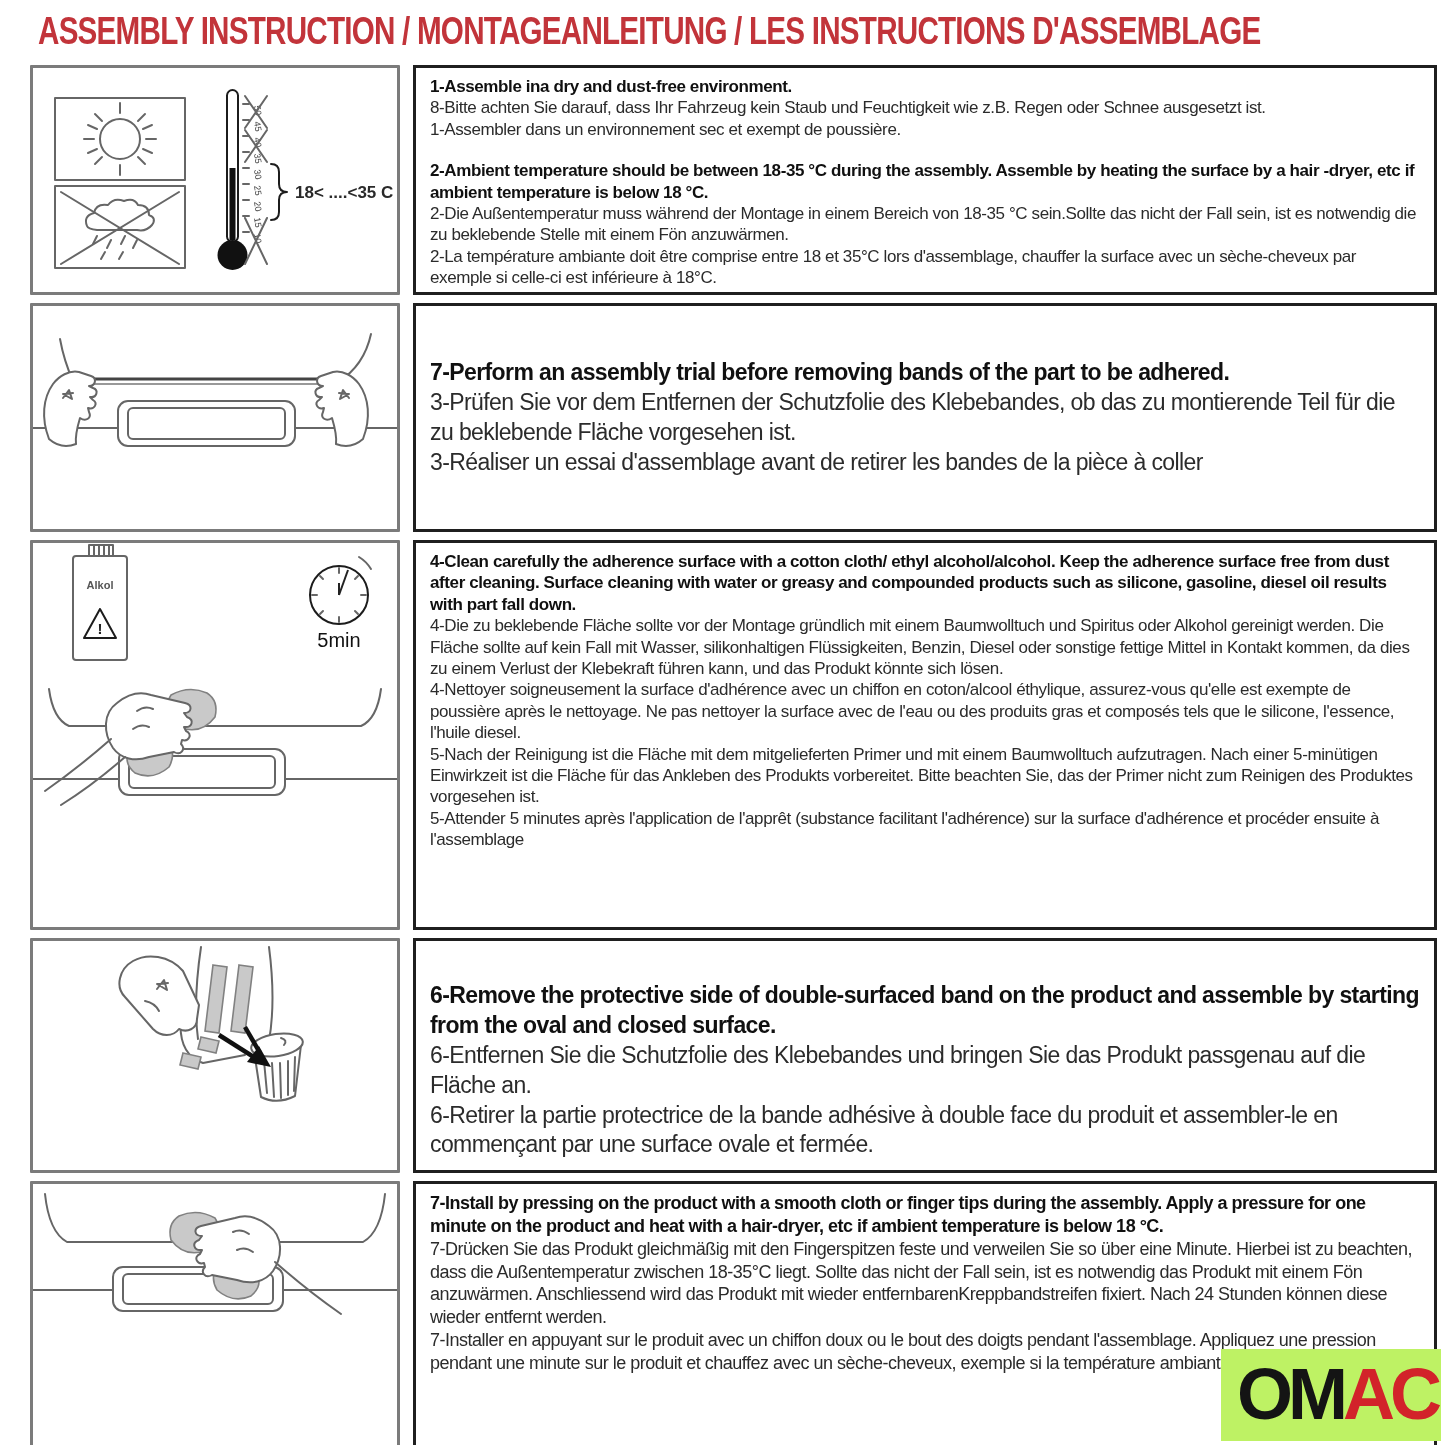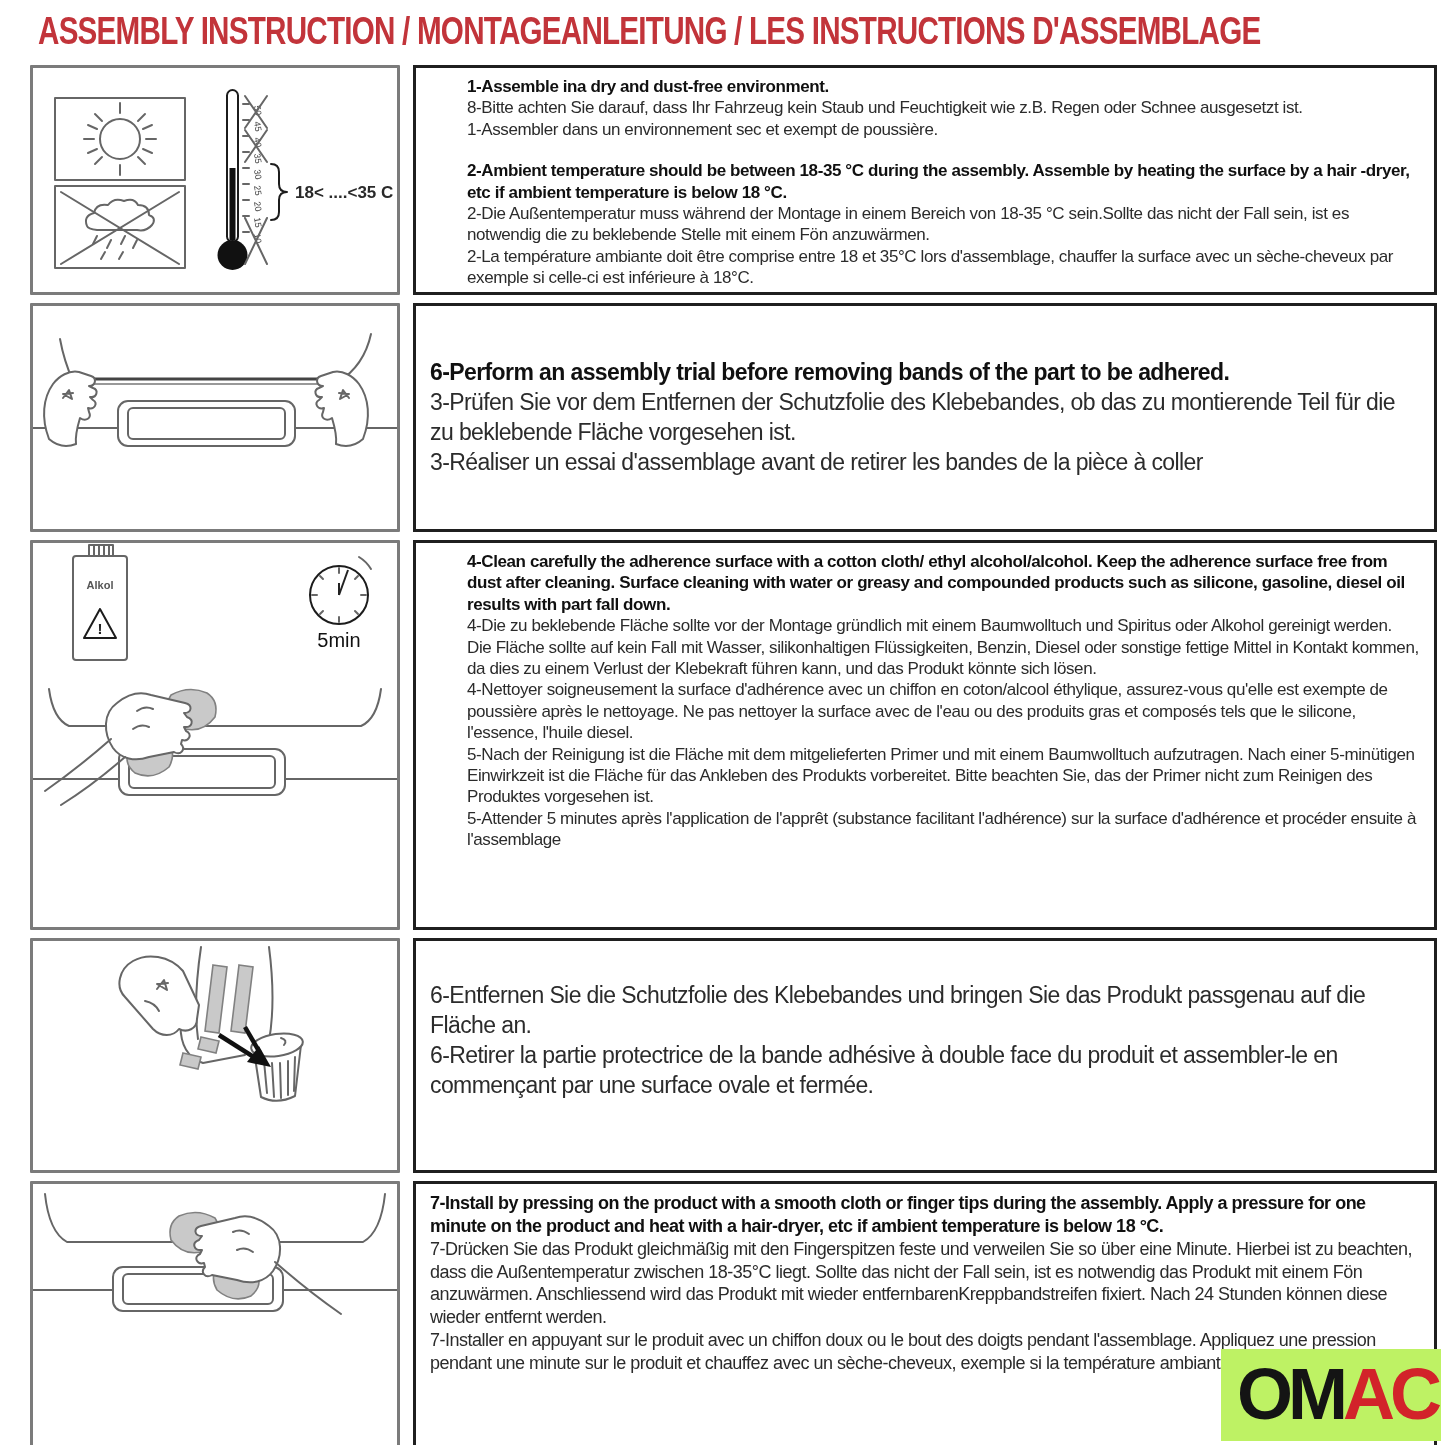--- a/index.html
+++ b/index.html
@@ -23,21 +23,21 @@
   .illus svg{display:block;}
   .tx{
     width:1024px;flex:0 0 1024px;box-sizing:border-box;
     border:3px solid #1f1f1f;background:#fff;
     padding:8px 14px;overflow:hidden;
   }
   .h230{height:230px;} .h229{height:229px;} .h390{height:390px;} .h235{height:235px;} .h218{height:276px;}
   .tx p{margin:0;letter-spacing:-0.4px;color:#2b2b2b;}
   .tx p.b{font-weight:bold;color:#101010;}
   .tx p.gap{margin-top:20px;}
-  .fs17 p{font-size:17px;line-height:1.26;margin-left:37px;}
+  .fs17 p{font-size:17px;line-height:1.26;}
   .fs23 p{font-size:23px;line-height:1.3;letter-spacing:-0.6px;}
   .fs18 p{font-size:18px;line-height:1.27;letter-spacing:-0.5px;}
   .pad-mid{padding-top:52px;}
   .pad-mid3{padding-top:40px;}
   .lineart{stroke:#666;fill:none;stroke-width:2;stroke-linecap:round;stroke-linejoin:round;}
   .dark{stroke:#1c1c1c;}
   .cloth{fill:#c9c9c9;stroke:#818181;stroke-width:1.6;}
   .whitefill{fill:#ffffff;}
   .scaleNum{font-size:9px;fill:#444;font-family:"Liberation Sans",sans-serif;}
   .svgtext{font-family:"Liberation Sans",sans-serif;}
@@ -159,21 +159,21 @@
           <path d="M16,133 C8,112 10,92 20,78 C26,70 36,64 46,66 L58,70 C64,72 63,80 56,80 L60,82 C66,84 64,92 57,91 L60,94 C65,97 62,104 55,102 L56,106 C59,112 53,116 47,112 C44,122 42,130 43,138 C33,142 24,140 16,133 Z" class="lineart whitefill" stroke-width="1.8"></path>
           <path d="M30,92 l6,-8 l3,9 l-9,-5 l10,-1" class="lineart" stroke-width="1.2"></path>
         </g>
         <g transform="translate(346,0) scale(-1,1)">
           <path d="M16,133 C8,112 10,92 20,78 C26,70 36,64 46,66 L58,70 C64,72 63,80 56,80 L60,82 C66,84 64,92 57,91 L60,94 C65,97 62,104 55,102 L56,106 C59,112 53,116 47,112 C44,122 42,130 43,138 C33,142 24,140 16,133 Z" class="lineart whitefill" stroke-width="1.8"></path>
           <path d="M30,92 l6,-8 l3,9 l-9,-5 l10,-1" class="lineart" stroke-width="1.2"></path>
         </g>
       </svg>
     </div>
     <div class="tx h229 fs23 pad-mid">
-        <p class="b">6-Perform an assembly trial before removing bands of the part to be adhered.</p>
+        <p class="b">7-Perform an assembly trial before removing bands of the part to be adhered.</p>
         <p class="">3-Prüfen Sie vor dem Entfernen der Schutzfolie des Klebebandes, ob das zu montierende Teil für die zu beklebende Fläche vorgesehen ist.</p>
         <p class="">3-Réaliser un essai d'assemblage avant de retirer les bandes de la pièce à coller</p>
       </div>
   </div>
 
   <div class="row h390">
     <div class="illus h390">
       <svg width="364" height="384" viewBox="0 0 364 384">
         <g>
           <rect x="56" y="2" width="24" height="11" class="lineart" stroke-width="1.6"></rect>
@@ -266,20 +266,21 @@
           </g>
         </g>
         <g>
           <line x1="186" y1="94" x2="224" y2="118" stroke="#111" stroke-width="4.5"></line>
           <line x1="212" y1="86" x2="227" y2="112" stroke="#111" stroke-width="4.5"></line>
           <polygon points="238,126 214,121 226,105" fill="#111"></polygon>
         </g>
       </svg>
     </div>
     <div class="tx h235 fs23 pad-mid3">
+        <p class="b">6-Remove the protective side of double-surfaced band on the product and assemble by starting from the oval and closed surface.</p>
         <p class="">6-Entfernen Sie die Schutzfolie des Klebebandes und bringen Sie das Produkt passgenau auf die Fläche an.</p>
         <p class="">6-Retirer la partie protectrice de la bande adhésive à double face du produit et assembler-le en commençant par une surface ovale et fermée.</p>
       </div>
   </div>
 
   <div class="row h218">
     <div class="illus h218">
       <svg width="364" height="212" viewBox="0 0 364 212">
         <g>
           <path d="M12,10 Q16,48 34,58 L330,58 Q348,48 352,10" class="lineart" stroke-width="2"></path>

